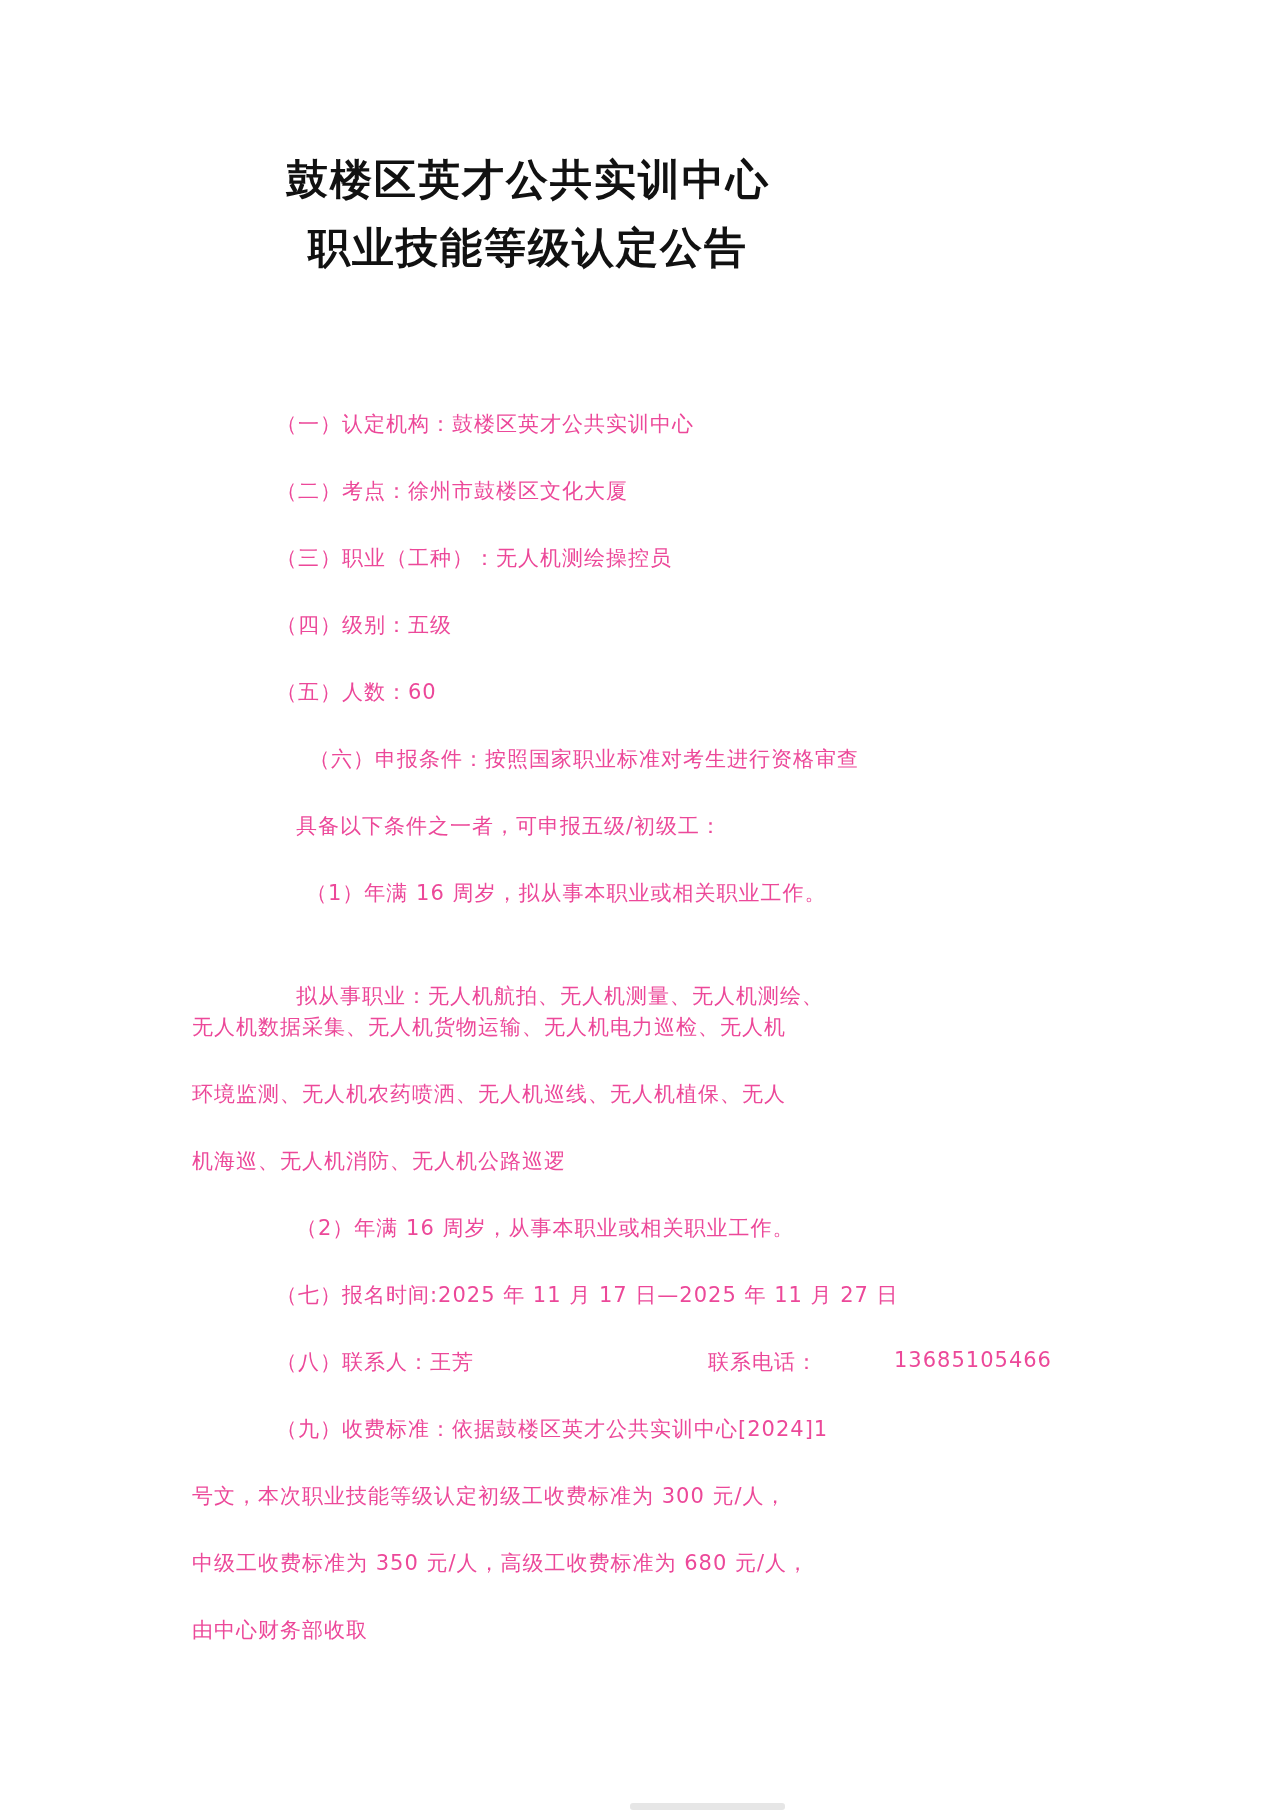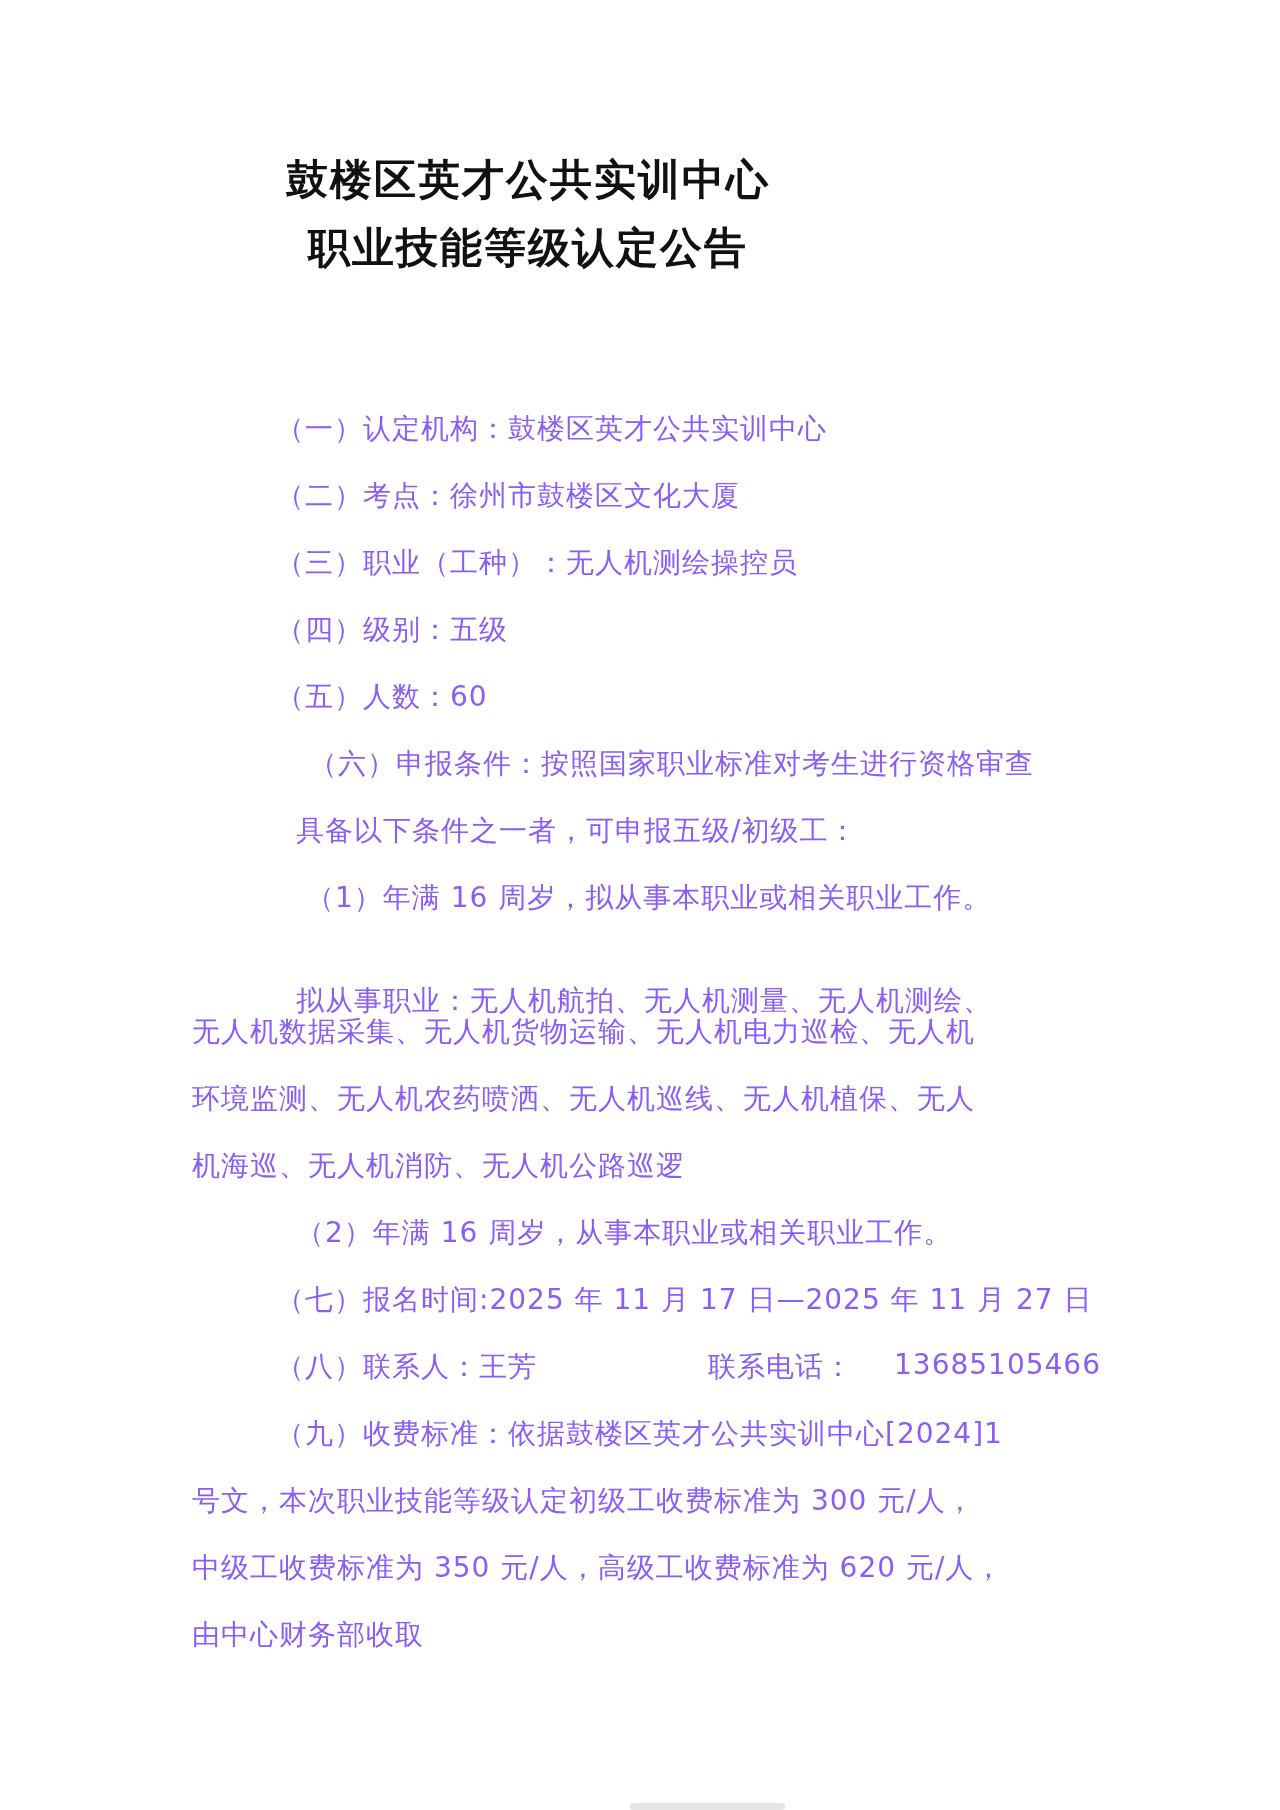--- a/index.html
+++ b/index.html
@@ -7,21 +7,21 @@
     width: 1280px; height: 1810px; position: relative; overflow: hidden;
     font-family: "DejaVu Sans", "Liberation Sans", sans-serif;
     color: #1a1a1a;
   }
   .title {
     position: absolute; left: 0; width: 1056px; text-align: center;
     font-family: "DejaVu Serif", "Liberation Serif", serif;
     font-weight: bold; font-size: 42px; letter-spacing: 2px; color: #111;
   }
   .line {
-    position: absolute; font-size: 28px; white-space: nowrap; color: #8b5cf6;
+    position: absolute; font-size: 21px; white-space: nowrap; color: #ec4899;
     letter-spacing: 1px;
   }
   .bottom-bar {
     position: absolute; left: 630px; top: 1803px; width: 155px; height: 7px;
     background: #e6e6e6; border-radius: 3px;
   }
 </style>
 </head>
 <body>
 
@@ -46,17 +46,17 @@
 
   <div class="line" style="left:296px; top:1214px;text-align:right;">（2）年满 16 周岁，从事本职业或相关职业工作。</div>
   <div class="line" style="left:276px; top:1281px;">（七）报名时间:2025 年 11 月 17 日—2025 年 11 月 27 日</div>
 
   <div class="line" style="left:276px; top:1348px;">（八）联系人：王芳</div>
   <div class="line" style="left:708px; top:1348px;">联系电话：</div>
   <div class="line" style="left:894px; top:1348px;">13685105466</div>
 
   <div class="line" style="left:276px; top:1415px;">（九）收费标准：依据鼓楼区英才公共实训中心[2024]1</div>
   <div class="line" style="left:192px; top:1482px;">号文，本次职业技能等级认定初级工收费标准为 300 元/人，</div>
-  <div class="line" style="left:192px; top:1549px;">中级工收费标准为 350 元/人，高级工收费标准为 620 元/人，</div>
+  <div class="line" style="left:192px; top:1549px;">中级工收费标准为 350 元/人，高级工收费标准为 680 元/人，</div>
   <div class="line" style="left:192px; top:1616px;">由中心财务部收取</div>
 
   <div class="bottom-bar"></div>
 </div>
 
 </body></html>

